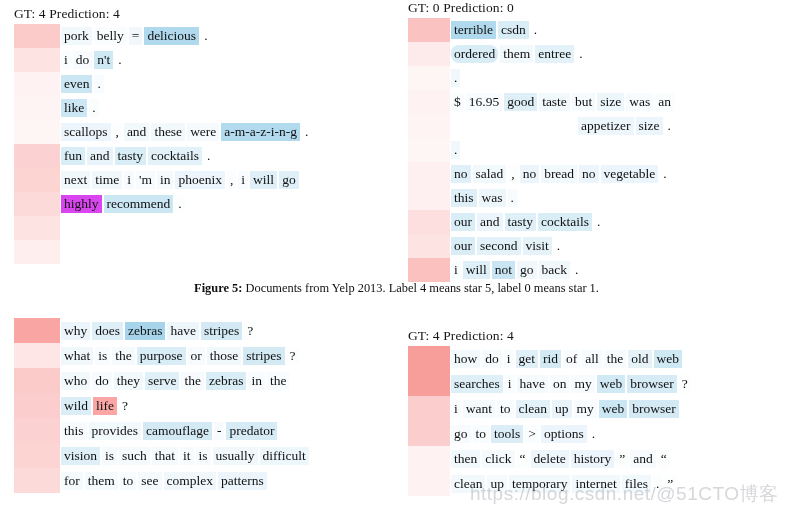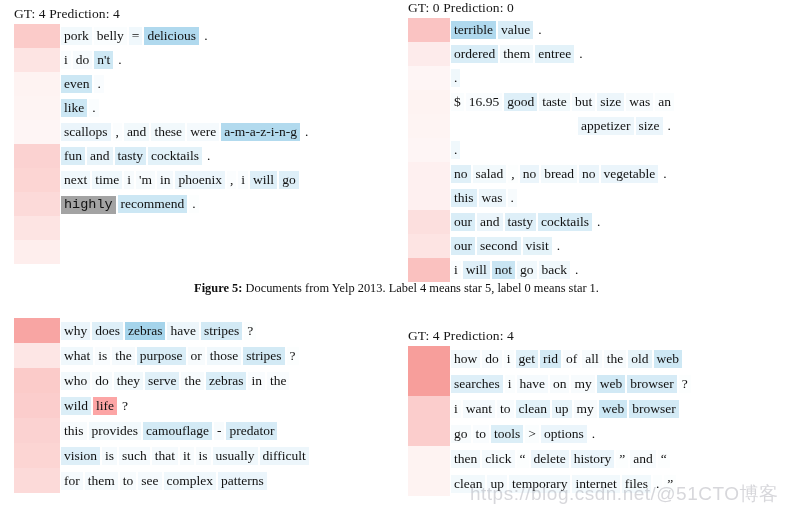--- a/index.html
+++ b/index.html
@@ -94,43 +94,43 @@
           <div class="sent-cell" style="height: 24px; background: rgb(254, 238, 237);"></div>
         </div>
         <div class="doc-lines">
           <div class="line" style="height: 24px; line-height: 24px;"><span class="tok" style="background: rgb(242, 249, 252);">pork</span><span class="tok" style="background: rgb(250, 253, 254);">belly</span><span class="tok" style="background: rgb(240, 248, 252);">=</span><span class="tok" style="background: rgb(176, 217, 238);">delicious</span><span class="tok" style="background: transparent;">.</span></div>
           <div class="line" style="height: 24px; line-height: 24px;"><span class="tok" style="background: rgb(250, 253, 254);">i</span><span class="tok" style="background: rgb(247, 251, 253);">do</span><span class="tok" style="background: rgb(206, 232, 244);">n't</span><span class="tok" style="background: transparent;">.</span></div>
           <div class="line" style="height: 24px; line-height: 24px;"><span class="tok" style="background: rgb(204, 231, 244);">even</span><span class="tok" style="background: rgb(249, 252, 254);">.</span></div>
           <div class="line" style="height: 24px; line-height: 24px;"><span class="tok" style="background: rgb(204, 231, 244);">like</span><span class="tok" style="background: rgb(250, 253, 254);">.</span></div>
           <div class="line" style="height: 24px; line-height: 24px;"><span class="tok" style="background: rgb(235, 245, 251);">scallops</span><span class="tok" style="background: rgb(251, 253, 254);">,</span><span class="tok" style="background: rgb(242, 249, 252);">and</span><span class="tok" style="background: rgb(242, 249, 252);">these</span><span class="tok" style="background: rgb(245, 250, 253);">were</span><span class="tok" style="background: rgb(178, 218, 238);">a-m-a-z-i-n-g</span><span class="tok" style="background: transparent;">.</span></div>
           <div class="line" style="height: 24px; line-height: 24px;"><span class="tok" style="background: rgb(217, 237, 247);">fun</span><span class="tok" style="background: rgb(232, 244, 250);">and</span><span class="tok" style="background: rgb(217, 237, 247);">tasty</span><span class="tok" style="background: rgb(227, 242, 249);">cocktails</span><span class="tok" style="background: transparent;">.</span></div>
           <div class="line" style="height: 24px; line-height: 24px;"><span class="tok" style="background: rgb(240, 248, 252);">next</span><span class="tok" style="background: rgb(240, 248, 252);">time</span><span class="tok" style="background: rgb(247, 251, 253);">i</span><span class="tok" style="background: rgb(247, 251, 253);">'m</span><span class="tok" style="background: rgb(245, 250, 253);">in</span><span class="tok" style="background: rgb(235, 245, 251);">phoenix</span><span class="tok" style="background: rgb(251, 253, 254);">,</span><span class="tok" style="background: rgb(249, 252, 254);">i</span><span class="tok" style="background: rgb(222, 239, 248);">will</span><span class="tok" style="background: rgb(222, 239, 248);">go</span></div>
-          <div class="line" style="height: 24px; line-height: 24px;"><span class="tok" style="background: #a3a3a3; font-family: Liberation Mono, monospace;">highly</span><span class="tok" style="background: rgb(204, 231, 244);">recommend</span><span class="tok" style="background: rgb(252, 254, 254);">.</span></div>
+          <div class="line" style="height: 24px; line-height: 24px;"><span class="tok" style="background: #d946ef;">highly</span><span class="tok" style="background: rgb(204, 231, 244);">recommend</span><span class="tok" style="background: rgb(252, 254, 254);">.</span></div>
         </div>
       </div>
     </div>
     <div class="panel" style="left: 408px; top: 0px;">
       <div class="panel-title">GT: 0 Prediction: 0</div>
       <div class="panel-body">
         <div class="sent-bar" style="width: 42px;">
           <div class="sent-cell" style="height: 24px; background: rgb(250, 195, 194);"></div>
           <div class="sent-cell" style="height: 24px; background: rgb(253, 235, 235);"></div>
           <div class="sent-cell" style="height: 24px; background: rgb(254, 245, 245);"></div>
           <div class="sent-cell" style="height: 24px; background: rgb(254, 243, 242);"></div>
           <div class="sent-cell" style="height: 24px; background: rgb(254, 244, 243);"></div>
           <div class="sent-cell" style="height: 24px; background: rgb(254, 245, 245);"></div>
           <div class="sent-cell" style="height: 24px; background: rgb(254, 240, 240);"></div>
           <div class="sent-cell" style="height: 24px; background: rgb(254, 240, 240);"></div>
           <div class="sent-cell" style="height: 24px; background: rgb(252, 223, 222);"></div>
           <div class="sent-cell" style="height: 24px; background: rgb(253, 228, 227);"></div>
           <div class="sent-cell" style="height: 24px; background: rgb(250, 193, 191);"></div>
         </div>
         <div class="doc-lines">
-          <div class="line" style="height: 24px; line-height: 24px;"><span class="tok" style="background: rgb(176, 217, 238);">terrible</span><span class="tok" style="background: rgb(217, 237, 247);">value</span><span class="tok" style="background: transparent;">.</span></div>
-          <div class="line" style="height: 24px; line-height: 24px;"><span class="tok" style="background: rgb(217, 237, 247);">ordered</span><span class="tok" style="background: rgb(242, 249, 252);">them</span><span class="tok" style="background: rgb(227, 242, 249);">entree</span><span class="tok" style="background: transparent;">.</span></div>
+          <div class="line" style="height: 24px; line-height: 24px;"><span class="tok" style="background: rgb(176, 217, 238);">terrible</span><span class="tok" style="background: rgb(217, 237, 247);">csdn</span><span class="tok" style="background: transparent;">.</span></div>
+          <div class="line" style="height: 24px; line-height: 24px;"><span class="tok" style="background: rgb(217, 237, 247); border-radius: 8px;">ordered</span><span class="tok" style="background: rgb(242, 249, 252);">them</span><span class="tok" style="background: rgb(227, 242, 249);">entree</span><span class="tok" style="background: transparent;">.</span></div>
           <div class="line" style="height: 24px; line-height: 24px;"><span class="tok" style="background: rgb(240, 248, 252);">.</span></div>
           <div class="line" style="height: 24px; line-height: 24px;"><span class="tok" style="background: rgb(250, 253, 254);">$</span><span class="tok" style="background: rgb(249, 252, 254);">16.95</span><span class="tok" style="background: rgb(222, 239, 248);">good</span><span class="tok" style="background: rgb(242, 249, 252);">taste</span><span class="tok" style="background: rgb(245, 250, 253);">but</span><span class="tok" style="background: rgb(237, 246, 251);">size</span><span class="tok" style="background: rgb(247, 251, 253);">was</span><span class="tok" style="background: rgb(250, 253, 254);">an</span></div>
           <div class="line" style="height: 24px; line-height: 24px; text-align: right;"><span class="tok" style="background: rgb(237, 246, 251);">appetizer</span><span class="tok" style="background: rgb(235, 245, 251);">size</span><span class="tok" style="background: transparent;">.</span></div>
           <div class="line" style="height: 24px; line-height: 24px;"><span class="tok" style="background: rgb(240, 248, 252);">.</span></div>
           <div class="line" style="height: 24px; line-height: 24px;"><span class="tok" style="background: rgb(224, 240, 248);">no</span><span class="tok" style="background: rgb(242, 249, 252);">salad</span><span class="tok" style="background: rgb(252, 254, 254);">,</span><span class="tok" style="background: rgb(235, 245, 251);">no</span><span class="tok" style="background: rgb(242, 249, 252);">bread</span><span class="tok" style="background: rgb(235, 245, 251);">no</span><span class="tok" style="background: rgb(235, 245, 251);">vegetable</span><span class="tok" style="background: transparent;">.</span></div>
           <div class="line" style="height: 24px; line-height: 24px;"><span class="tok" style="background: rgb(222, 239, 248);">this</span><span class="tok" style="background: rgb(237, 246, 251);">was</span><span class="tok" style="background: rgb(247, 251, 253);">.</span></div>
           <div class="line" style="height: 24px; line-height: 24px;"><span class="tok" style="background: rgb(217, 237, 247);">our</span><span class="tok" style="background: rgb(235, 245, 251);">and</span><span class="tok" style="background: rgb(222, 239, 248);">tasty</span><span class="tok" style="background: rgb(217, 237, 247);">cocktails</span><span class="tok" style="background: transparent;">.</span></div>
           <div class="line" style="height: 24px; line-height: 24px;"><span class="tok" style="background: rgb(217, 237, 247);">our</span><span class="tok" style="background: rgb(227, 242, 249);">second</span><span class="tok" style="background: rgb(229, 243, 249);">visit</span><span class="tok" style="background: transparent;">.</span></div>
           <div class="line" style="height: 24px; line-height: 24px;"><span class="tok" style="background: rgb(250, 253, 254);">i</span><span class="tok" style="background: rgb(222, 239, 248);">will</span><span class="tok" style="background: rgb(201, 229, 243);">not</span><span class="tok" style="background: rgb(240, 248, 252);">go</span><span class="tok" style="background: rgb(240, 248, 252);">back</span><span class="tok" style="background: transparent;">.</span></div>
         </div>

